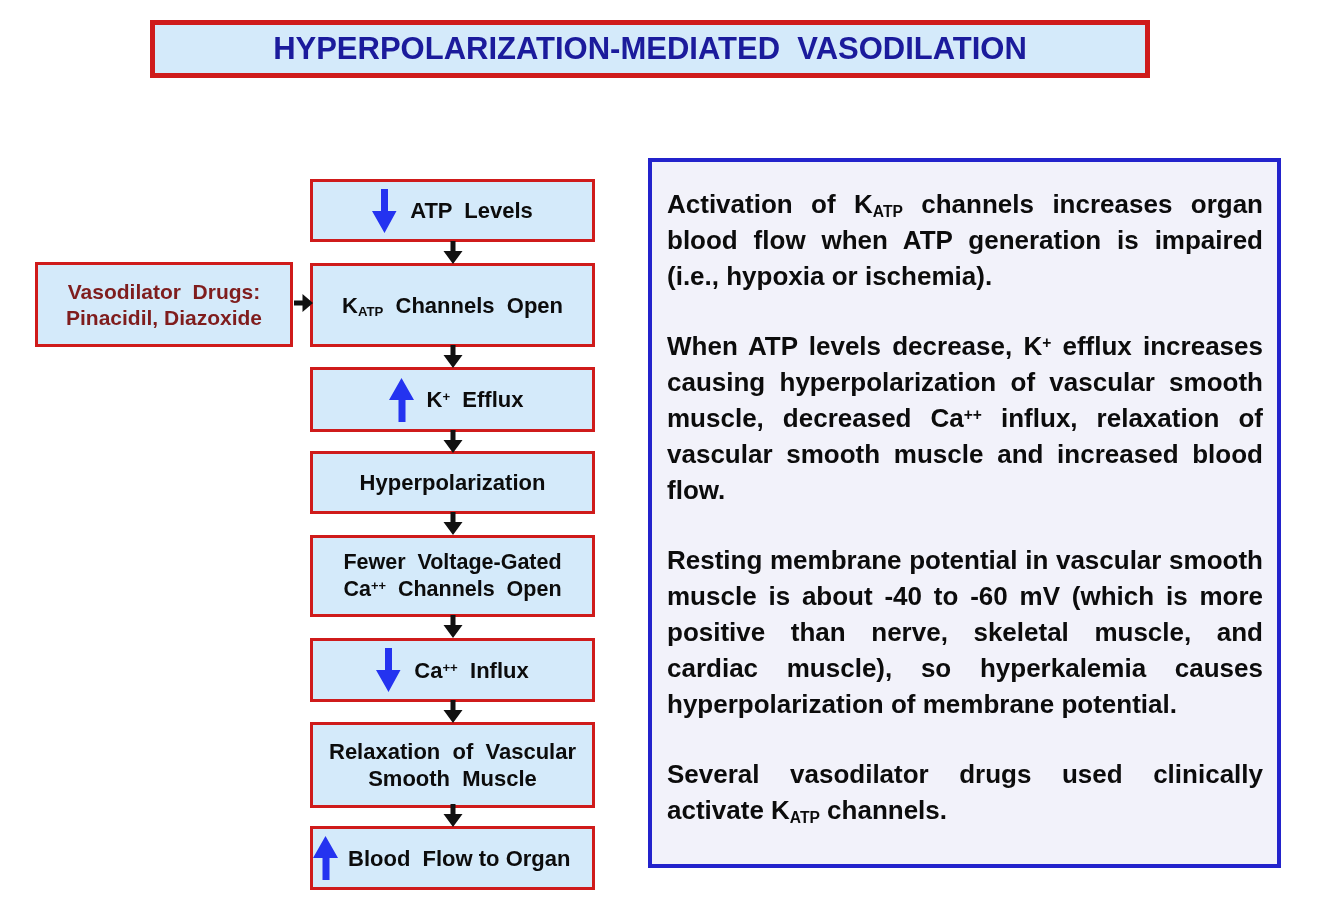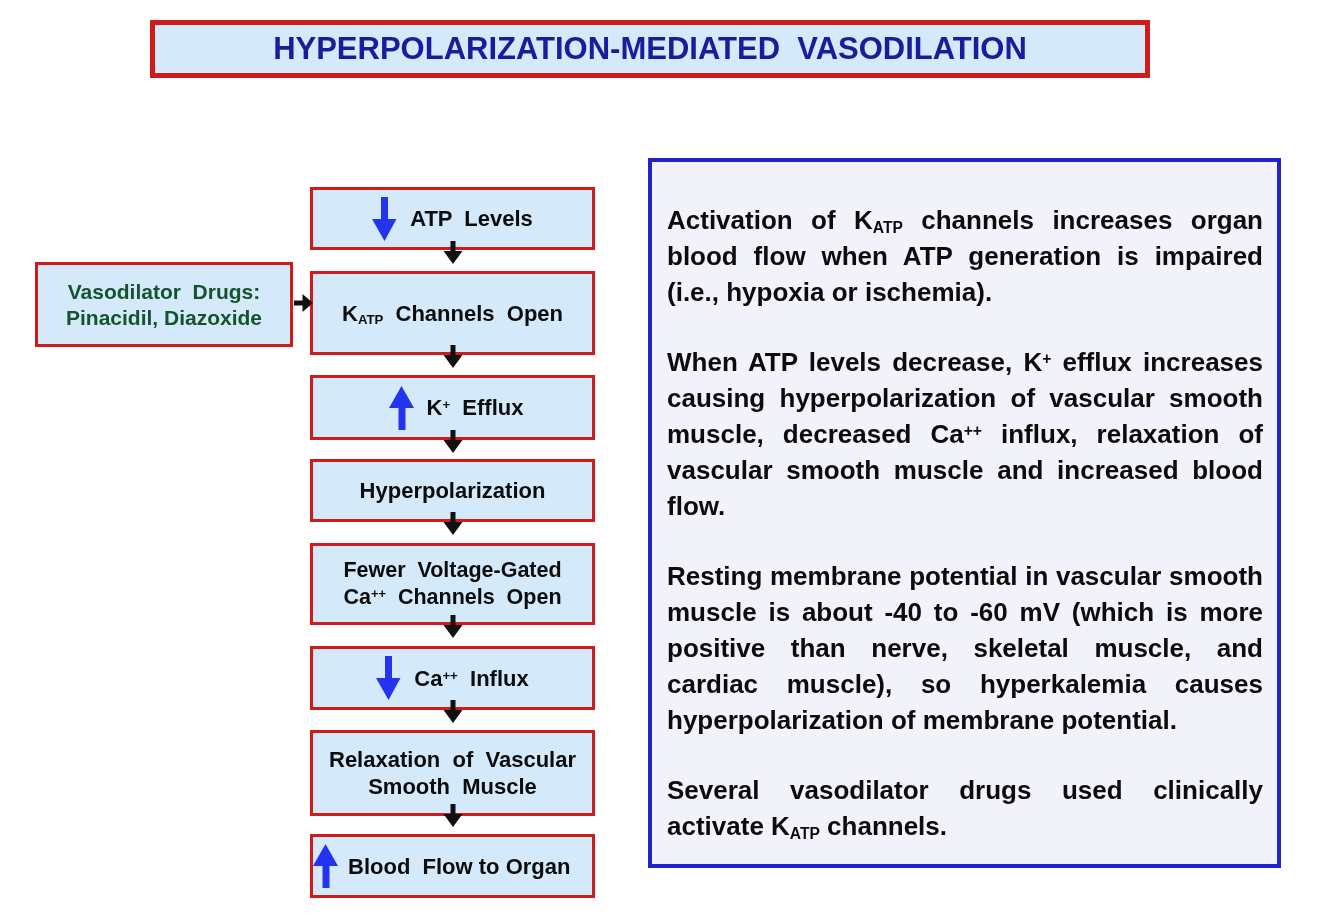--- a/index.html
+++ b/index.html
@@ -37,21 +37,20 @@
     box-sizing: border-box;
     background: var(--box_bg, #d4eafa);
     border: 3px solid var(--border_red, #cf1b1b);
     display: flex; align-items: center; justify-content: center;
     gap: 13px;
     color: #0c0c0c;
     font-weight: bold;
     font-size: 22px;
     text-align: center;
     line-height: 27px;
-    margin-top: 8px;
   }
   .fbox .lbl { white-space: pre-wrap; }
   .b1 { top: 179px; height: 63px; }
   .b2 { top: 263px; height: 84px; }
   .b3 { top: 367px; height: 65px; padding-left: 7px; }
   .b4 { top: 451px; height: 63px; }
   .b5 { top: 535px; height: 82px; font-size: 21.5px; }
   .b6 { top: 638px; height: 64px; }
   .b7 { top: 722px; height: 86px; }
   .b8 { top: 826px; height: 64px; justify-content: flex-start; gap: 10px; }
@@ -61,21 +60,21 @@
 
   
   .side-box {
     position: absolute;
     left: 35px; top: 262px;
     width: 258px; height: 85px;
     box-sizing: border-box;
     background: var(--box_bg, #d4eafa);
     border: 3px solid var(--border_red, #cf1b1b);
     display: flex; align-items: center; justify-content: center;
-    color: #14532d; font-weight: bold; font-size: 21px;
+    color: #7f1d1d; font-weight: bold; font-size: 21px;
     text-align: center; line-height: 26px;
   }
   .side-box .lbl { white-space: pre-wrap; }
 
   
   .conn { position: absolute; left: 440px; width: 26px; height: 23px; }
   .conn svg, .side-arrow svg, .blue-arrow svg { display: block; width: 100%; height: 100%; }
   .c1 { top: 241px; } .c2 { top: 345px; } .c3 { top: 430px; } .c4 { top: 512px; }
   .c5 { top: 615px; } .c6 { top: 700px; } .c7 { top: 804px; }
   .side-arrow { position: absolute; left: 294px; top: 291px; width: 19px; height: 24px; }
@@ -83,21 +82,21 @@
   .blue-arrow.tall { height: 48px; }
 
   
   .info-panel {
     position: absolute;
     left: 648px; top: 158px;
     width: 633px; height: 710px;
     box-sizing: border-box;
     background: var(--panel_bg, #f2f2fa);
     border: 4px solid var(--panel_border, #2323cc);
-    padding: 40px 14px 0 15px;
+    padding: 24px 14px 0 15px;
     overflow: hidden;
   }
   .info-panel p {
     margin: 0 0 34px 0;
     color: #0c0c0c;
     font-weight: bold;
     font-size: 26px;
     line-height: 36px;
     text-align: justify;
   }

